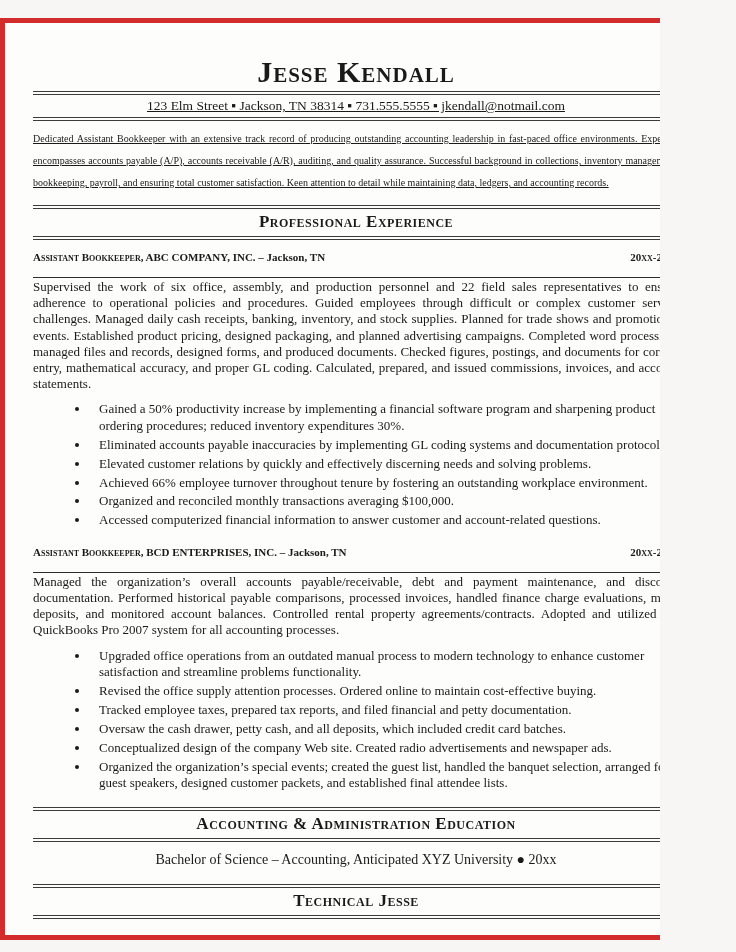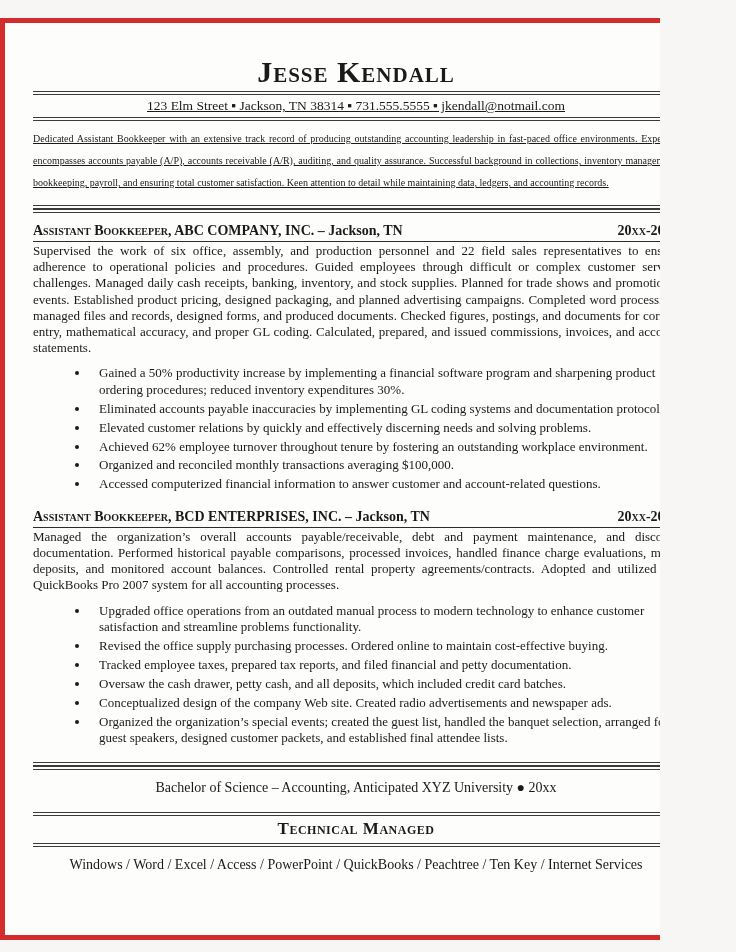--- a/index.html
+++ b/index.html
@@ -62,24 +62,24 @@
     line-height: 20px;
     letter-spacing: 0.5px;
     padding: 3px 0 4px 0;
   }
   .job { margin-top: 9px; }
   .job-header {
     display: flex;
     justify-content: space-between;
     align-items: baseline;
     font-weight: bold;
-    font-size: 14px;
+    font-size: 11px;
     line-height: 17px;
     border-bottom: 1.5px solid #2c2c2c;
-    padding-bottom: 2px;
+    padding-bottom: 11px;
     text-align: right;
   }
   .job-title-caps { font-variant: small-caps; }
   .job-dates { font-variant: small-caps; white-space: nowrap; }
   .job-summary {
     font-size: 13px;
     line-height: 16.2px;
     text-align: justify;
     margin: 1px 0 0 0;
   }
@@ -111,65 +111,64 @@
 
     <div class="name">Jesse Kendall</div>
 
     <div class="rule mt2"></div>
     <div class="contact">123 Elm Street ▪ Jackson, TN 38314 ▪ 731.555.5555 ▪ jkendall@notmail.com</div>
     <div class="rule"></div>
 
     <p class="summary">Dedicated Assistant Bookkeeper with an extensive track record of producing outstanding accounting leadership in fast-paced office environments. Expertise encompasses accounts payable (A/P), accounts receivable (A/R), auditing, and quality assurance. Successful background in collections, inventory management, bookkeeping, payroll, and ensuring total customer satisfaction. Keen attention to detail while maintaining data, ledgers, and accounting records.</p>
 
     <div class="rule"></div>
+    <div class="section-head">Professional Experience</div>
     <div class="rule"></div>
 
     <div class="job">
       <div class="job-header">
         <span>
           <span class="job-title-caps">Assistant Bookkeeper, ABC COMPANY, INC.</span><span> – Jackson, TN</span>
         </span>
         <span class="job-dates">20xx-20xx</span>
       </div>
       <p class="job-summary">Supervised the work of six office, assembly, and production personnel and 22 field sales representatives to ensure adherence to operational policies and procedures. Guided employees through difficult or complex customer service challenges. Managed daily cash receipts, banking, inventory, and stock supplies. Planned for trade shows and promotional events. Established product pricing, designed packaging, and planned advertising campaigns. Completed word processing, managed files and records, designed forms, and produced documents. Checked figures, postings, and documents for correct entry, mathematical accuracy, and proper GL coding. Calculated, prepared, and issued commissions, invoices, and account statements.</p>
       <ul class="bullets">
         <li>Gained a 50% productivity increase by implementing a financial software program and sharpening product ordering procedures; reduced inventory expenditures 30%.</li>
         <li>Eliminated accounts payable inaccuracies by implementing GL coding systems and documentation protocols.</li>
         <li>Elevated customer relations by quickly and effectively discerning needs and solving problems.</li>
-        <li>Achieved 62% employee turnover throughout tenure by fostering an outstanding workplace environment.</li>
+        <li>Achieved 66% employee turnover throughout tenure by fostering an outstanding workplace environment.</li>
         <li>Organized and reconciled monthly transactions averaging $100,000.</li>
         <li>Accessed computerized financial information to answer customer and account-related questions.</li>
       </ul>
     </div>
 
     <div class="job">
       <div class="job-header">
         <span>
           <span class="job-title-caps">Assistant Bookkeeper, BCD ENTERPRISES, INC.</span><span> – Jackson, TN</span>
         </span>
         <span class="job-dates">20xx-20xx</span>
       </div>
       <p class="job-summary">Managed the organization’s overall accounts payable/receivable, debt and payment maintenance, and discount documentation. Performed historical payable comparisons, processed invoices, handled finance charge evaluations, made deposits, and monitored account balances. Controlled rental property agreements/contracts. Adopted and utilized the QuickBooks Pro 2007 system for all accounting processes.</p>
       <ul class="bullets">
         <li>Upgraded office operations from an outdated manual process to modern technology to enhance customer satisfaction and streamline problems functionality.</li>
-        <li>Revised the office supply purchasing processes. Ordered online to maintain cost-effective buying.</li>
+        <li>Revised the office supply attention processes. Ordered online to maintain cost-effective buying.</li>
         <li>Tracked employee taxes, prepared tax reports, and filed financial and petty documentation.</li>
         <li>Oversaw the cash drawer, petty cash, and all deposits, which included credit card batches.</li>
         <li>Conceptualized design of the company Web site. Created radio advertisements and newspaper ads.</li>
         <li>Organized the organization’s special events; created the guest list, handled the banquet selection, arranged for guest speakers, designed customer packets, and established final attendee lists.</li>
       </ul>
     </div>
 
     <div class="rule gap-before-section"></div>
+    <div class="section-head">Accounting &amp; Administration Education</div>
     <div class="rule"></div>
     <div class="edu-block">
       <div class="center-line">Bachelor of Science – Accounting, Anticipated XYZ University ● 20xx</div>
     </div>
 
     <div class="rule"></div>
-    <div class="section-head">Technical Managed</div>
+    <div class="section-head">Technical Jesse</div>
     <div class="rule"></div>
-    <div class="skills-block">
-      <div class="center-line">Windows / Word / Excel / Access / PowerPoint / QuickBooks / Peachtree / Ten Key / Internet Services</div>
-    </div>
 
   </div>
 </div>
 
 </body></html>

